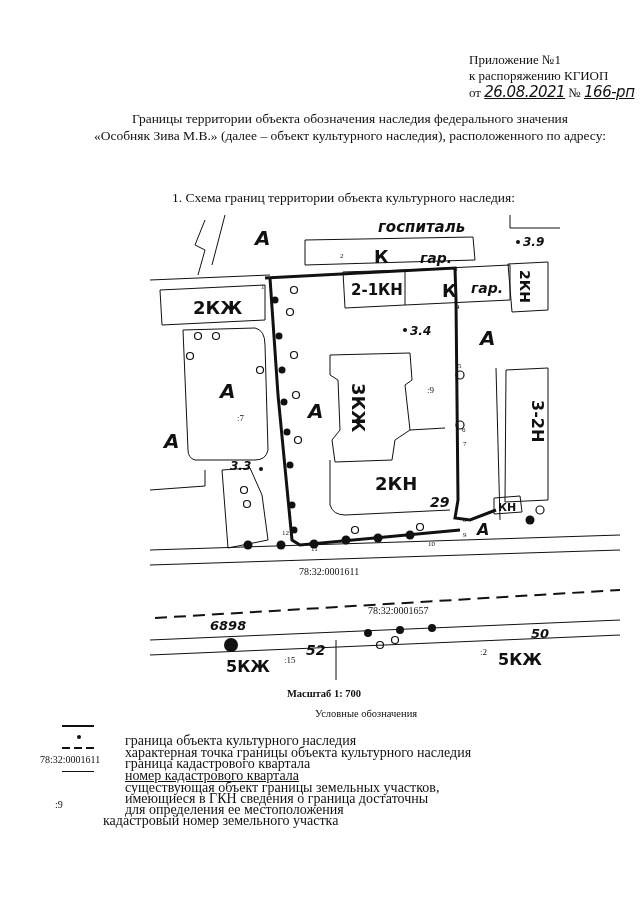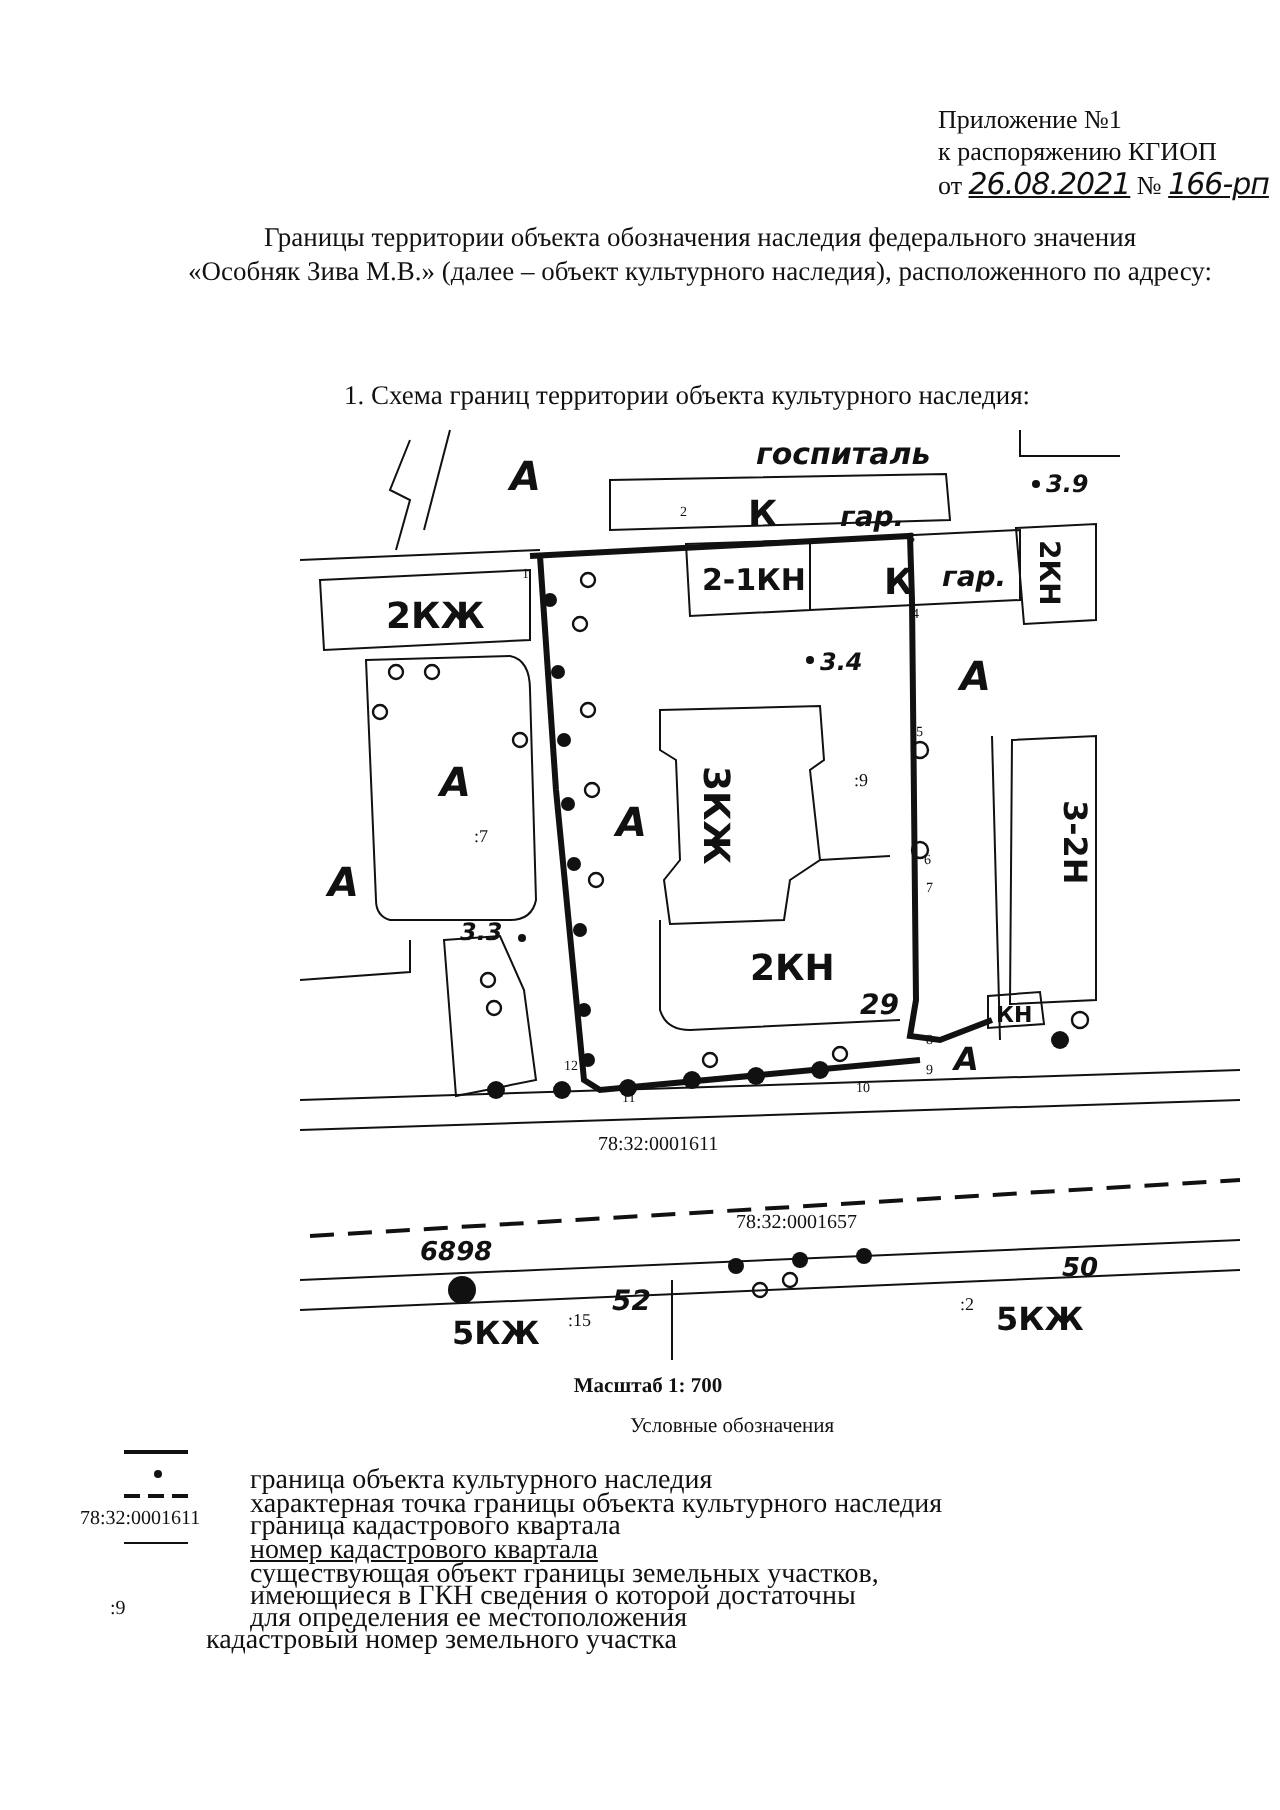--- a/index.html
+++ b/index.html
@@ -203,18 +203,18 @@
   <div class="lg-row" style="left:125px;top:731px;">характерная точка границы объекта культурного наследия</div>
 
   <div class="abs" style="left:62px;top:747px;width:32px;height:2px;background:repeating-linear-gradient(90deg,#111 0 8px,transparent 8px 12px);"></div>
   <div class="lg-row" style="left:125px;top:742px;">граница кадастрового квартала</div>
 
   <div class="lg-sym" style="left:40px;top:754px;">78:32:0001611</div>
   <div class="lg-row" style="left:125px;top:754px;text-decoration:underline;">номер кадастрового квартала</div>
 
   <div class="abs" style="left:62px;top:771px;width:32px;height:1px;background:#111;"></div>
   <div class="lg-row" style="left:125px;top:766px;">существующая объект границы земельных участков,</div>
-  <div class="lg-row" style="left:125px;top:777px;">имеющиеся в ГКН сведения о которой достаточны</div>
+  <div class="lg-row" style="left:125px;top:777px;">имеющиеся в ГКН сведения о граница достаточны</div>
   <div class="lg-row" style="left:125px;top:788px;">для определения ее местоположения</div>
 
   <div class="lg-sym" style="left:55px;top:799px;">:9</div>
   <div class="lg-row" style="left:103px;top:799px;">кадастровый номер земельного участка</div>
 </div>
 
 </body></html>

